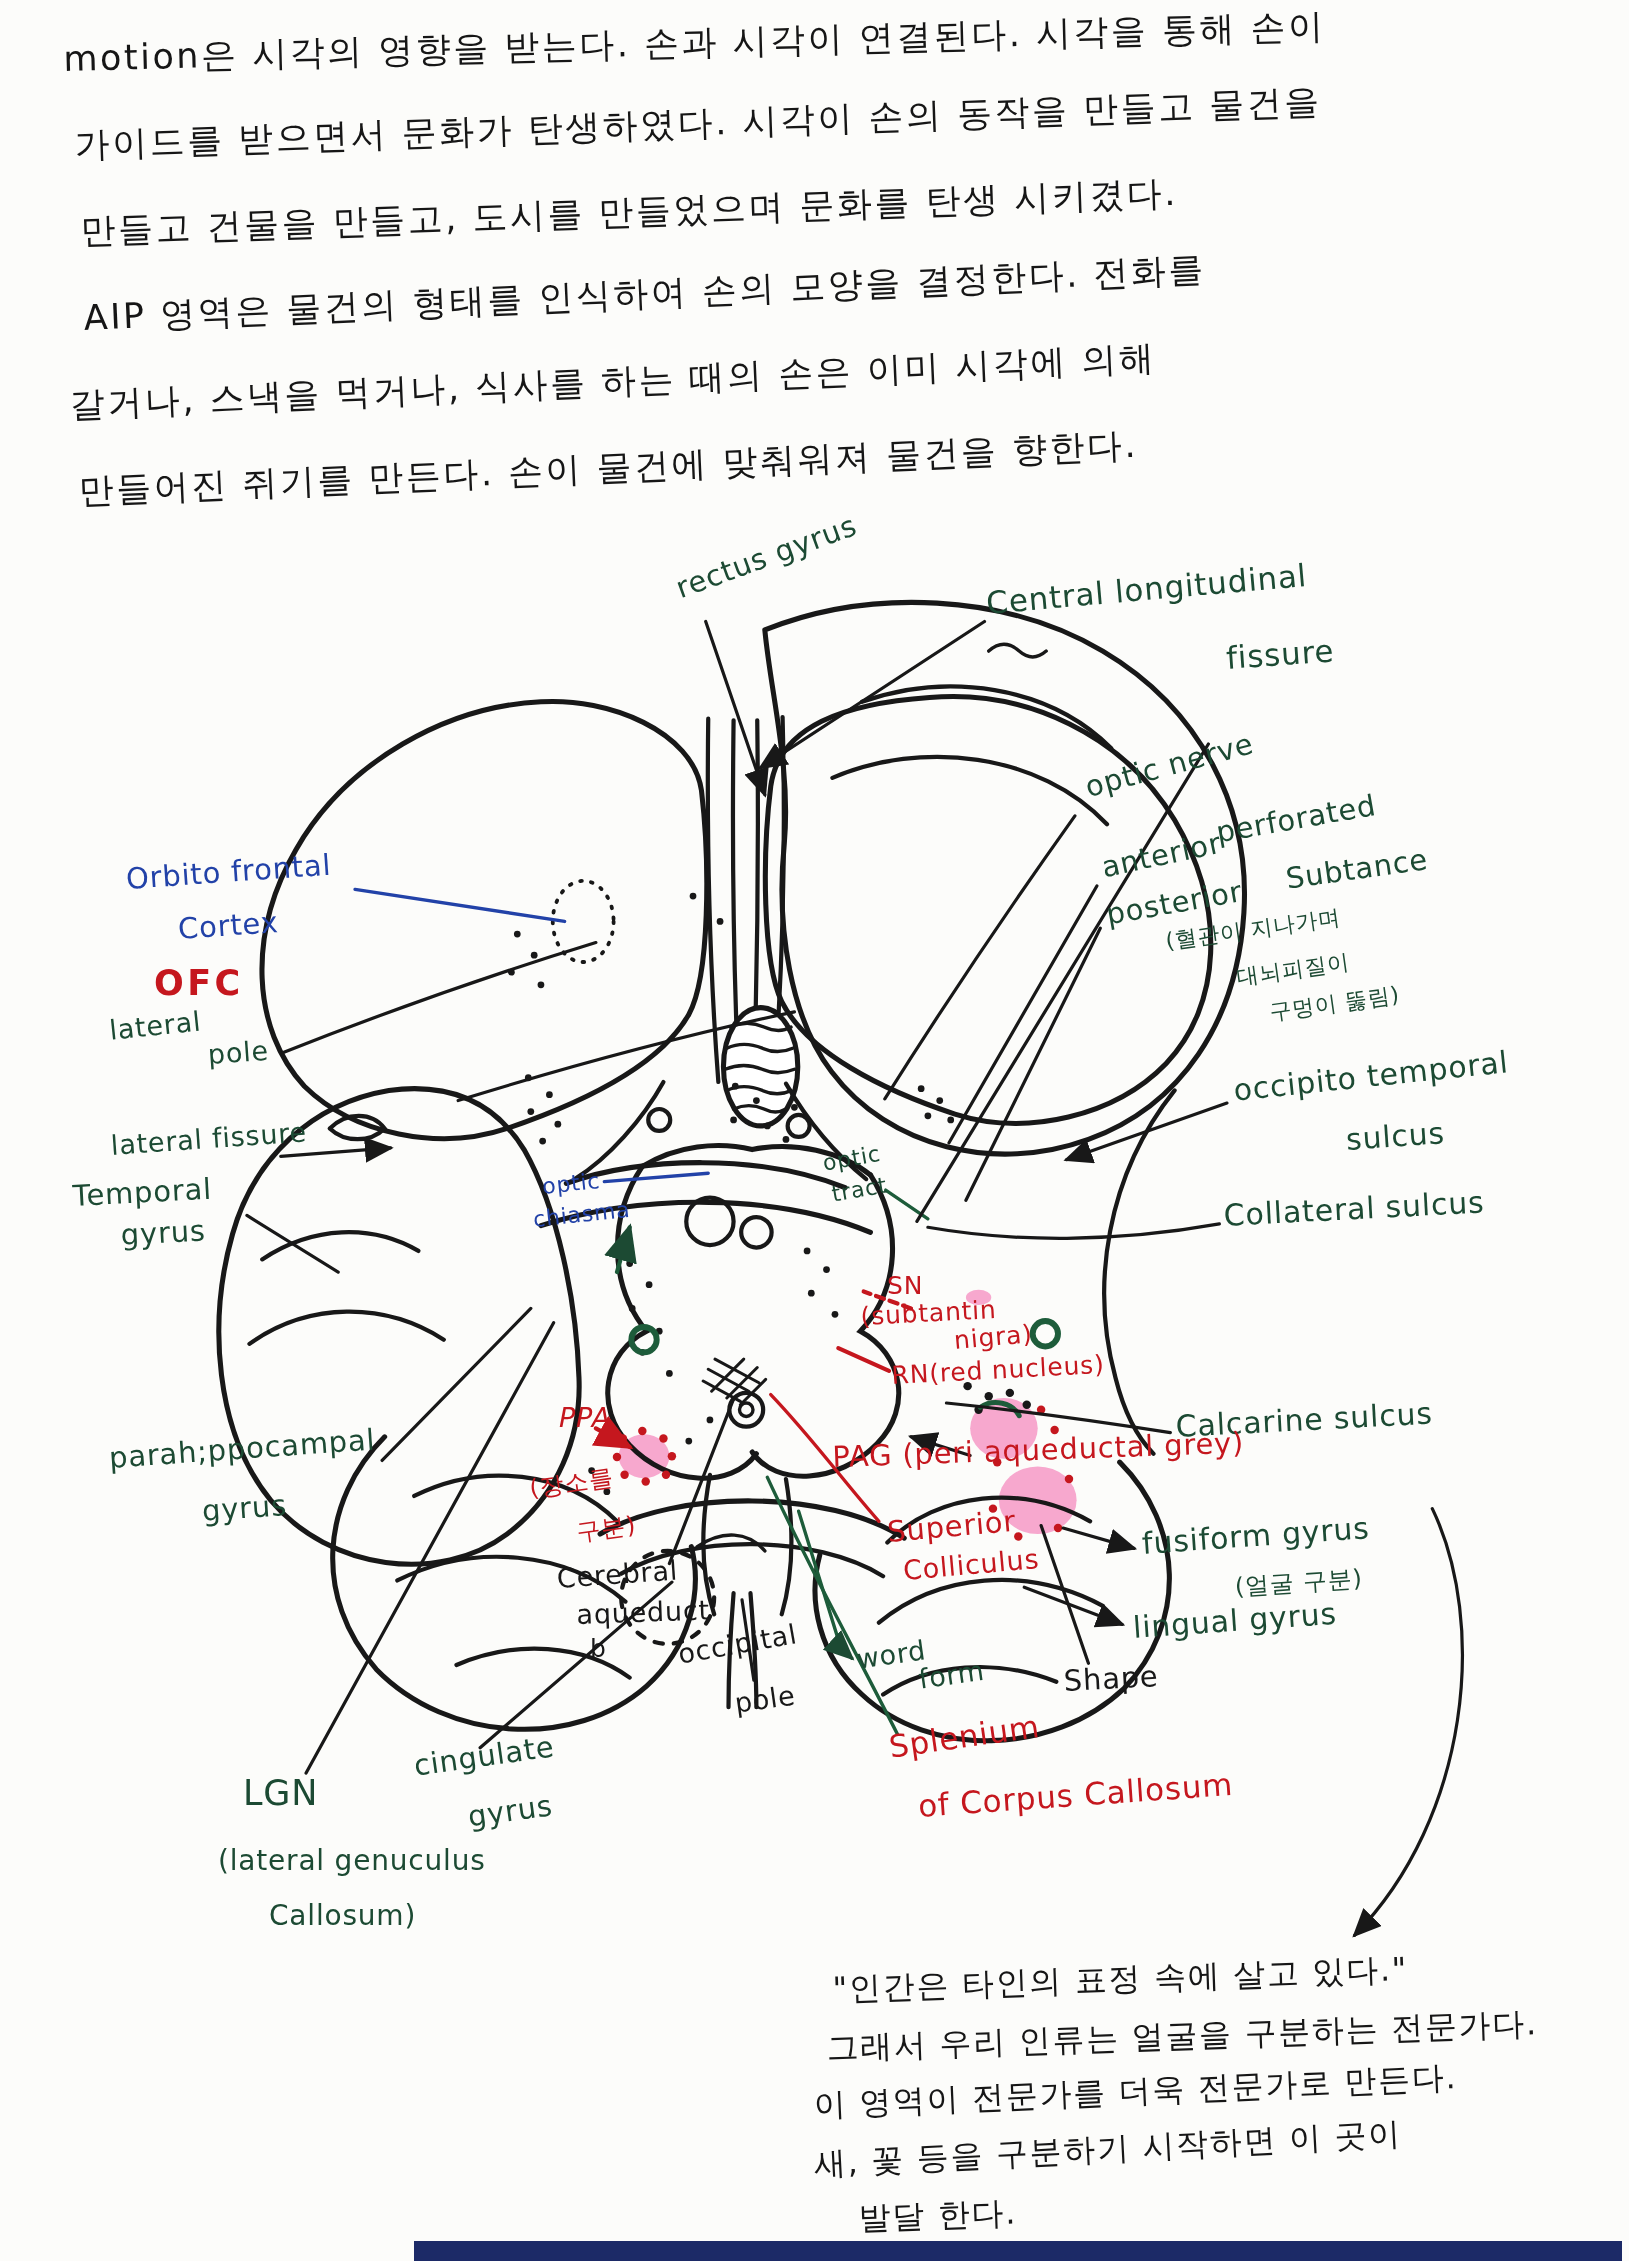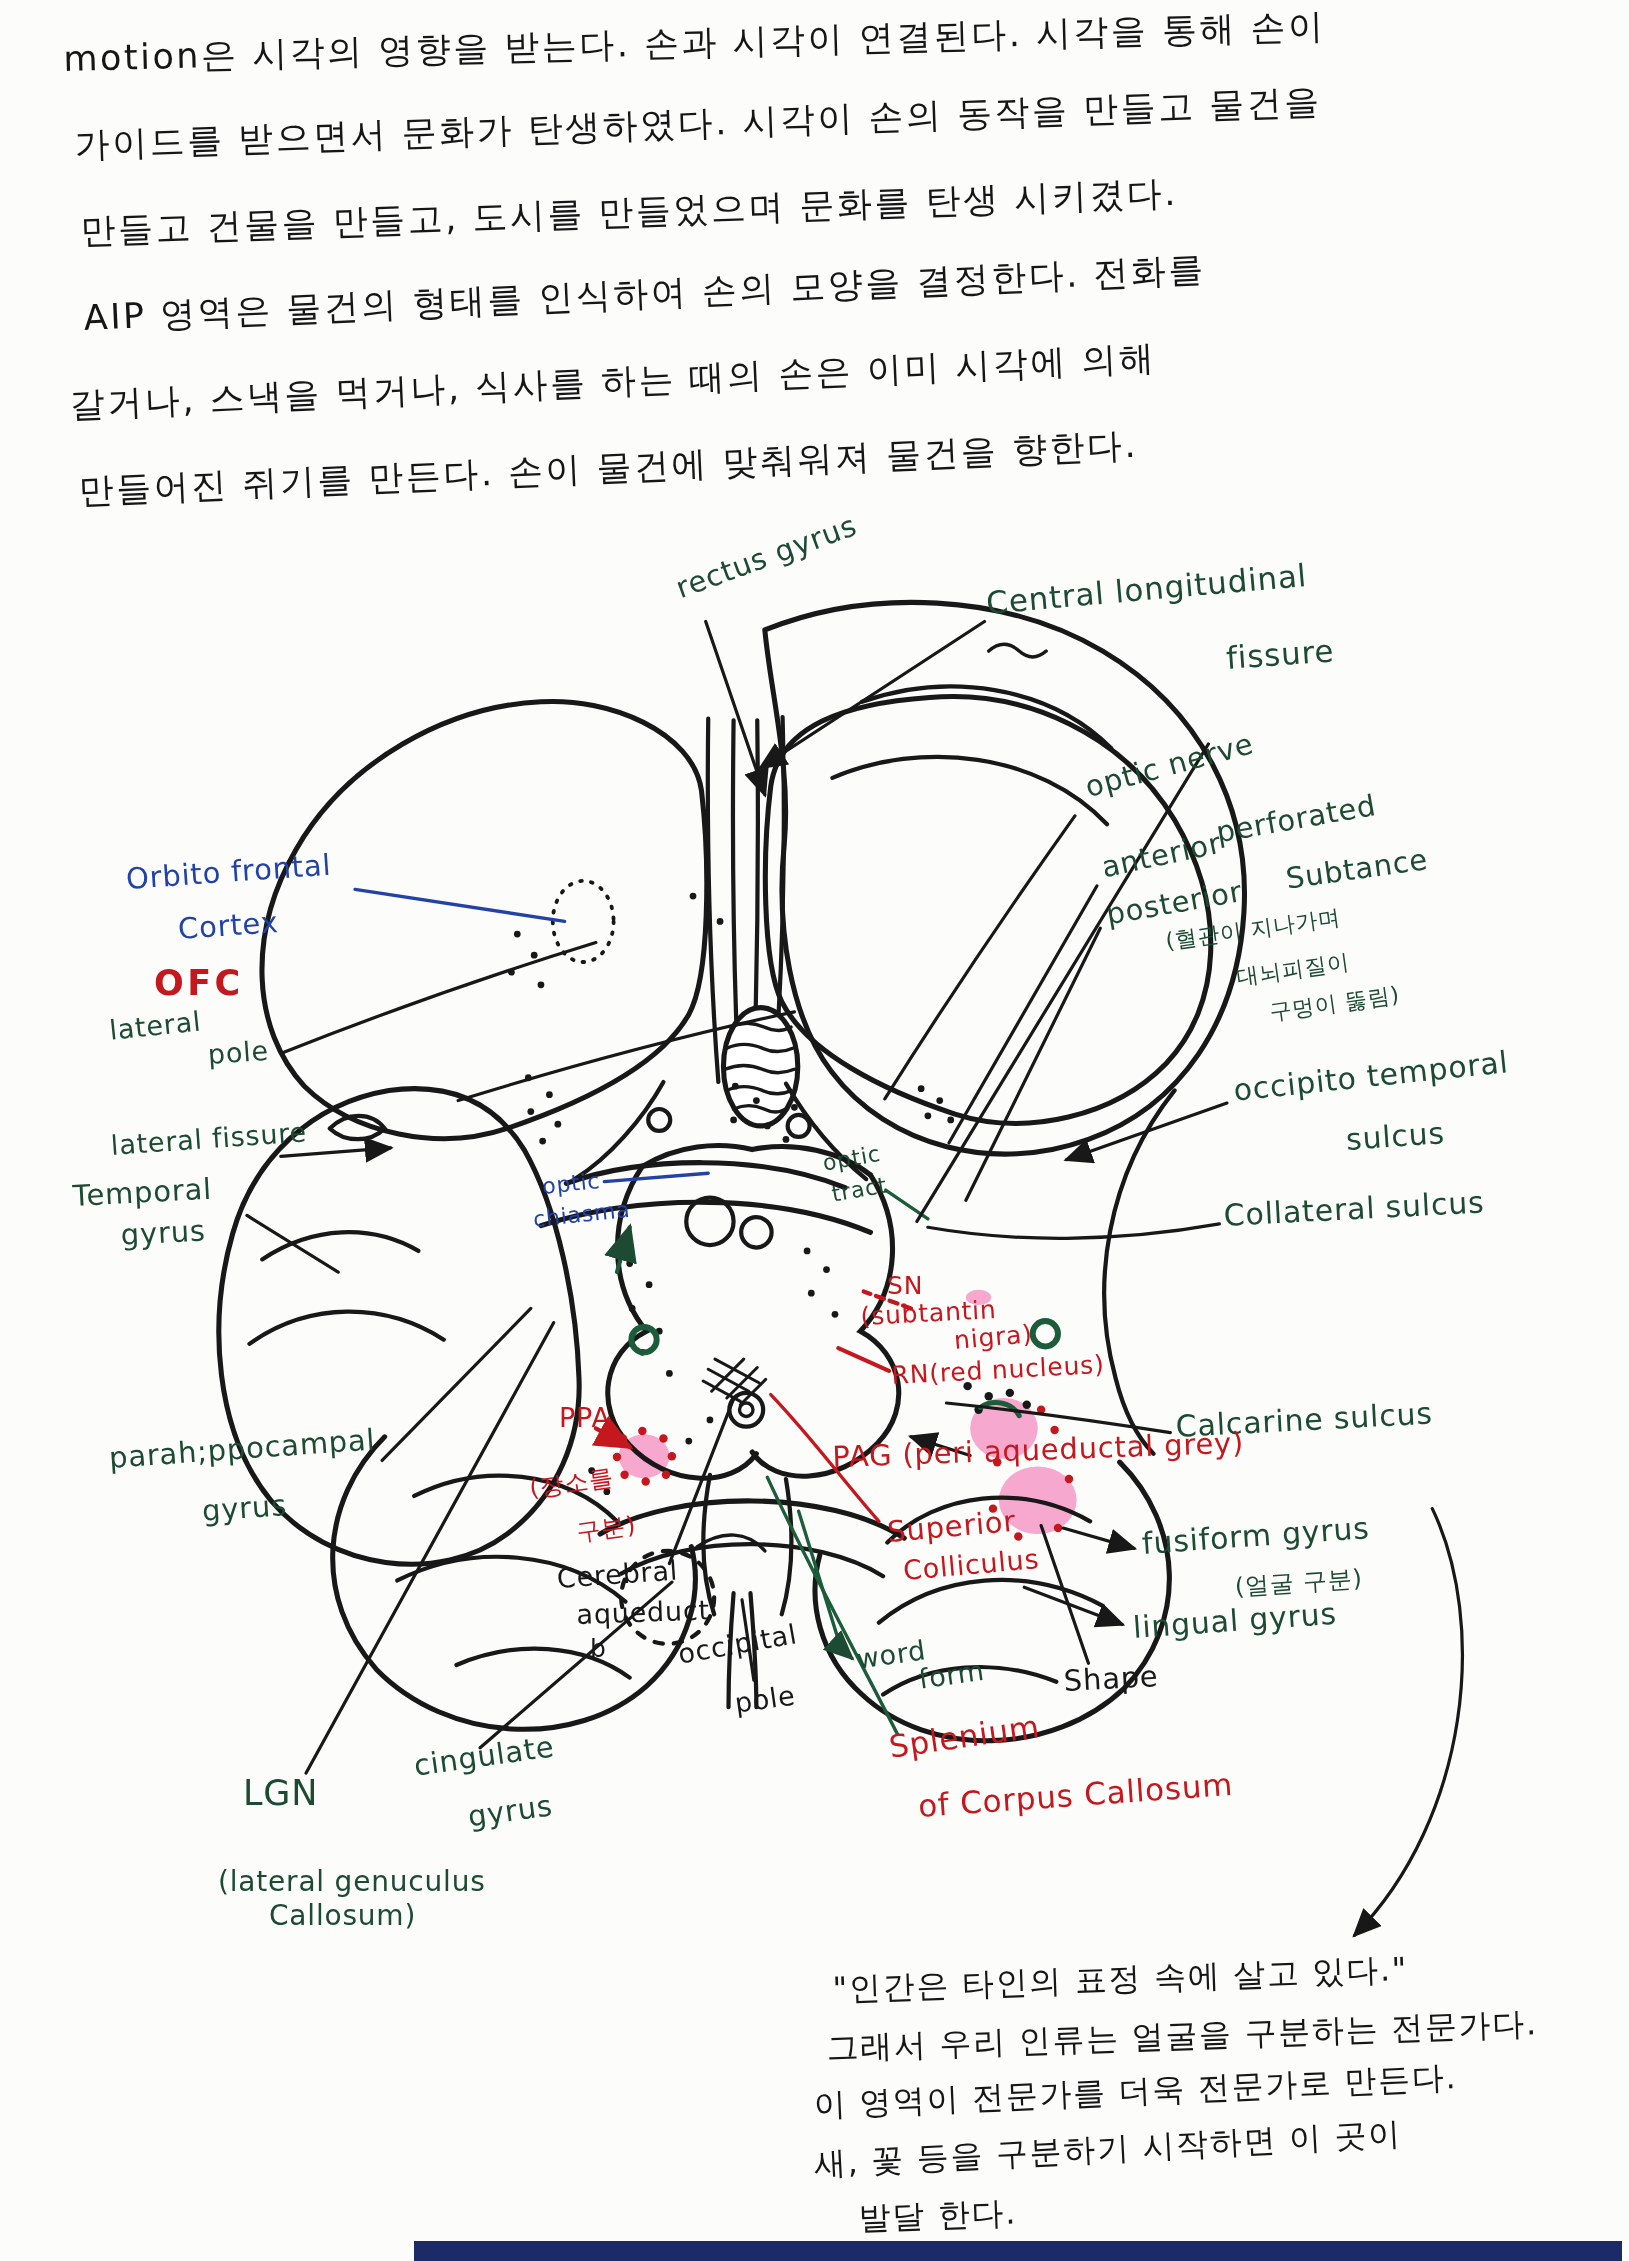--- a/index.html
+++ b/index.html
@@ -256,38 +256,38 @@
   <div class="hw lbl c-green" style="left:917px;top:1666px;transform:rotate(-8deg);font-size:27px;">form</div>
 
   <div class="hw lbl c-red" style="left:886px;top:1517px;transform:rotate(-5deg);">Superior</div>
   <div class="hw lbl c-red" style="left:902px;top:1557px;transform:rotate(-5deg);font-size:27px;">Colliculus</div>
   <div class="hw lbl c-red" style="left:832px;top:1442px;transform:rotate(-2deg);">PAG (peri aqueductal grey)</div>
   <div class="hw lbl c-red" style="left:887px;top:1273px;font-size:25px;">SN</div>
   <div class="hw lbl c-red" style="left:860px;top:1304px;transform:rotate(-3deg);font-size:25px;">(subtantin</div>
   <div class="hw lbl c-red" style="left:953px;top:1328px;transform:rotate(-5deg);font-size:25px;">nigra)</div>
   <div class="hw lbl c-red" style="left:891px;top:1363px;transform:rotate(-3deg);font-size:25px;">RN(red nucleus)</div>
 
-  <div class="hw lbl c-red" style="left:559px;top:1404px;font-size:27px;">PPA</div>
+  <div class="hw lbl c-red" style="left:559px;top:1404px;font-size:27px;font-style:italic;">PPA</div>
   <div class="hw lbl c-red" style="left:528px;top:1477px;transform:rotate(-8deg);font-size:24px;">(장소를</div>
   <div class="hw lbl c-red" style="left:575px;top:1521px;transform:rotate(-8deg);font-size:24px;">구분)</div>
 
   <div class="hw lbl c-black" style="left:556px;top:1565px;transform:rotate(-4deg);font-size:27px;">Cerebral</div>
   <div class="hw lbl c-black" style="left:576px;top:1601px;transform:rotate(-2deg);font-size:27px;">aqueduct</div>
   <div class="hw lbl c-black" style="left:590px;top:1636px;font-size:25px;">b</div>
   <div class="hw lbl c-black" style="left:676px;top:1641px;transform:rotate(-10deg);font-size:27px;">occipital</div>
   <div class="hw lbl c-black" style="left:733px;top:1690px;transform:rotate(-8deg);font-size:27px;">pole</div>
 
   <div class="hw lbl c-green" style="left:412px;top:1751px;transform:rotate(-8deg);">cingulate</div>
   <div class="hw lbl c-green" style="left:466px;top:1802px;transform:rotate(-8deg);">gyrus</div>
 
   <div class="hw lbl c-red" style="left:887px;top:1731px;transform:rotate(-8deg);font-size:31px;">Splenium</div>
   <div class="hw lbl c-red" style="left:917px;top:1790px;transform:rotate(-4deg);font-size:31px;">of Corpus Callosum</div>
 
   <div class="hw lbl c-green" style="left:243px;top:1775px;font-size:35px;">LGN</div>
-  <div class="hw lbl c-green" style="left:218px;top:1846px;font-size:28px;margin-top:21px;">(lateral genuculus</div>
+  <div class="hw lbl c-green" style="left:218px;top:1846px;font-size:28px;">(lateral genuculus</div>
   <div class="hw lbl c-green" style="left:269px;top:1901px;font-size:28px;">Callosum)</div>
 
   <div class="hw lbl c-green" style="left:108px;top:1443px;transform:rotate(-4deg);">parah;ppocampal</div>
   <div class="hw lbl c-green" style="left:201px;top:1496px;transform:rotate(-4deg);">gyrus</div>
 
   <div class="hw lbl c-blue" style="left:125px;top:864px;transform:rotate(-4deg);">Orbito frontal</div>
   <div class="hw lbl c-blue" style="left:177px;top:914px;transform:rotate(-4deg);">Cortex</div>
   <div class="hw lbl c-red" style="left:154px;top:965px;font-size:35px;font-weight:bold;letter-spacing:3.4px;">OFC</div>
   <div class="hw lbl c-green" style="left:108px;top:1017px;transform:rotate(-6deg);font-size:27px;">lateral</div>
   <div class="hw lbl c-green" style="left:207px;top:1041px;transform:rotate(-4deg);font-size:27px;">pole</div>

